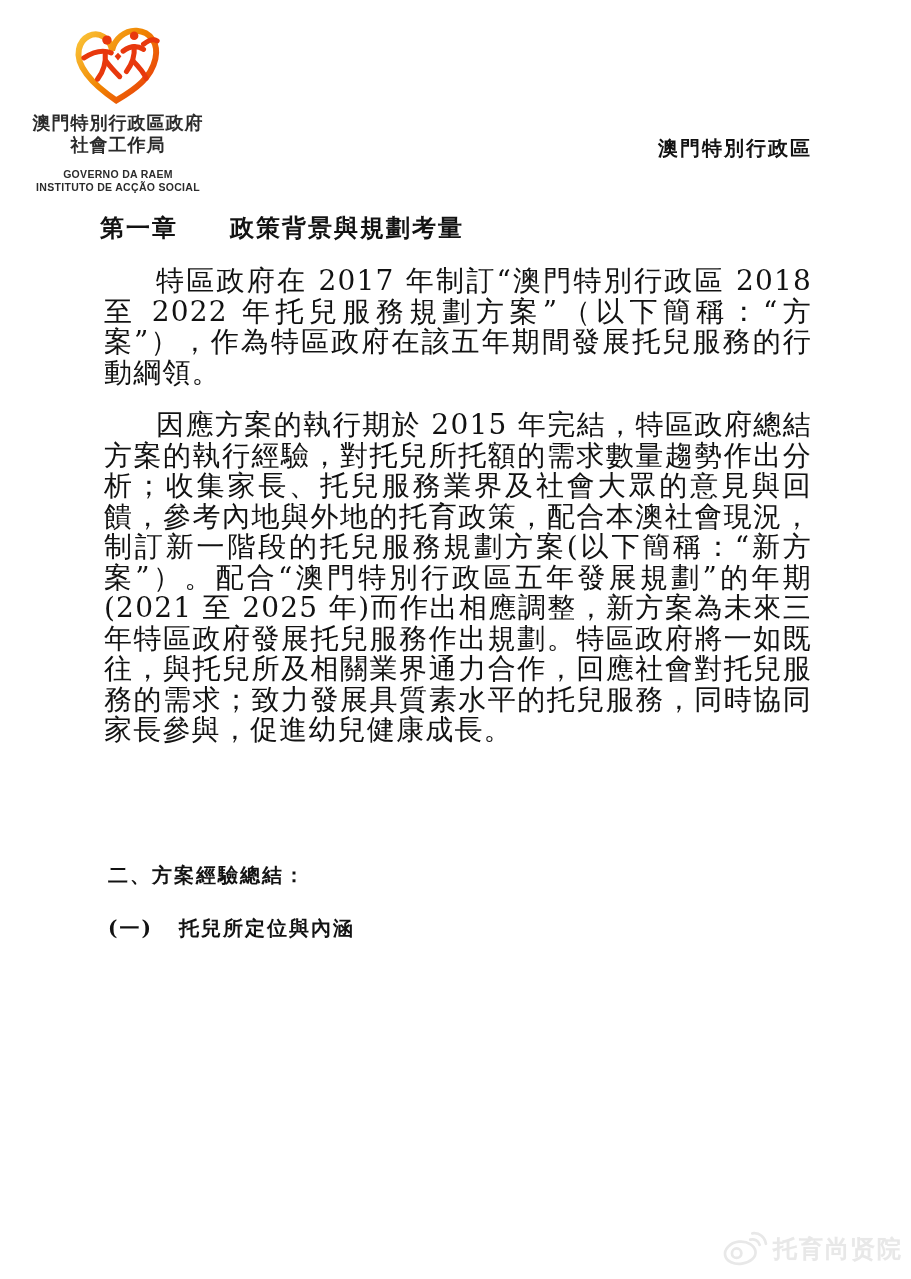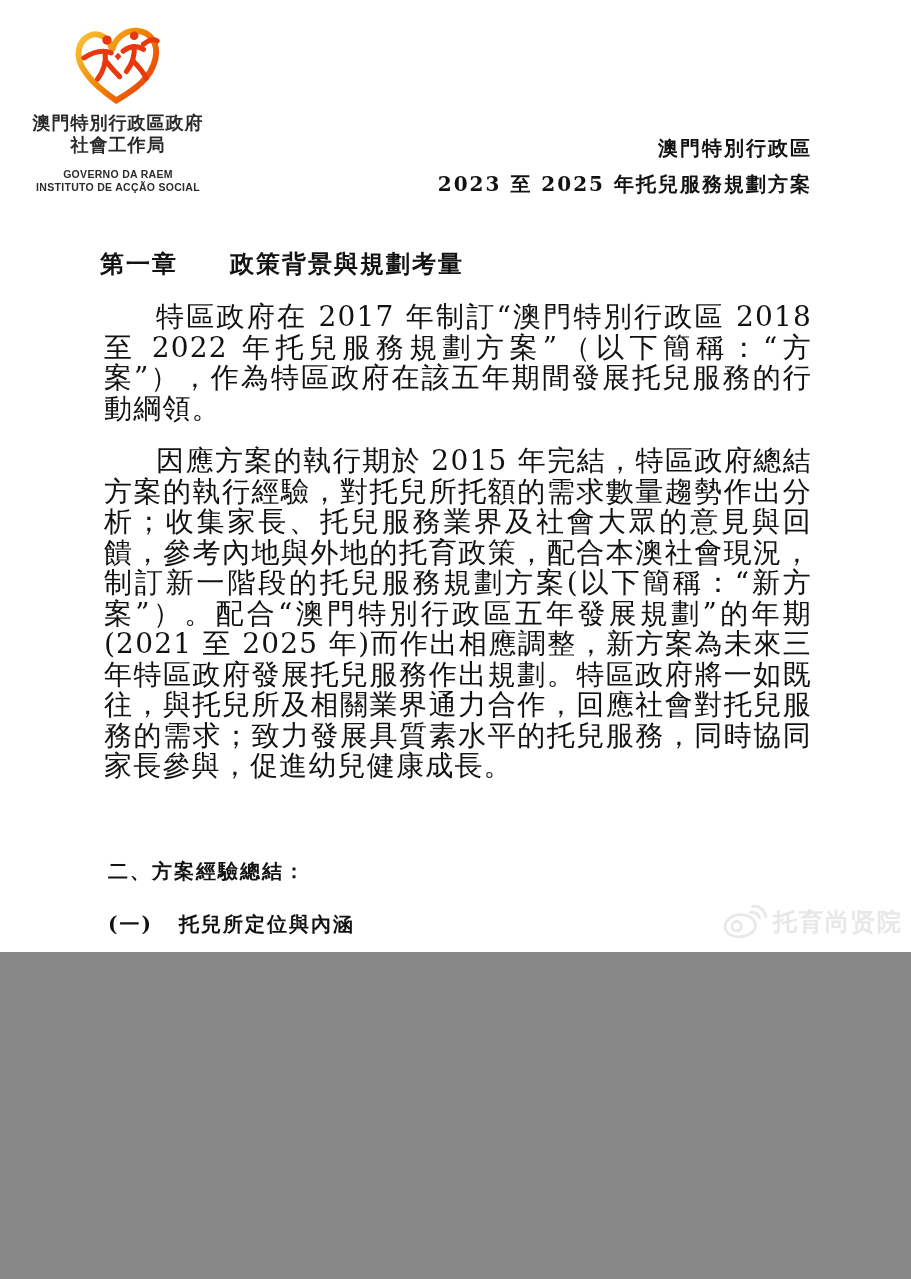--- a/index.html
+++ b/index.html
@@ -1,33 +1,33 @@
 <!DOCTYPE html>
 <html lang="zh-Hant"><head>
 <meta charset="utf-8">
 <style>
   html,body { margin:0; padding:0; background:#888; }
   .page {
-    position:relative; width:911px; height:952px; margin:0 auto;
+    position:relative; width:911px; height:1279px; margin:0 auto;
     background:#ffffff; color:#121212; overflow:hidden;
     font-family:"DejaVu Serif", serif;
   }
   
   .logo-block { position:absolute; top:18px; left:26px; width:184px; text-align:center; }
   .logo-svg { width:102px; height:90px; display:block; margin:0 auto 4px; }
   .org-cn { font-family:"Liberation Sans", sans-serif; font-weight:700; font-size:18px; line-height:22px; letter-spacing:1px; color:#2b2b2b; }
   .org-pt { font-family:"Liberation Sans", sans-serif; font-weight:700; font-size:10.5px; line-height:13px; letter-spacing:0.3px; color:#2b2b2b; }
   .org-pt.first { margin-top:12px; }
   
   .content { padding:126px 95px 0 100px; }
   .doc-title { margin:4px; text-align:right; font-weight:700; font-size:20px; line-height:36px; letter-spacing:2px; }
   .doc-title span { display:block; }
   .chapter { margin:46px 0 0; font-weight:700; font-size:24px; letter-spacing:2px; }
   .sec-heading { margin:50px 0 0 8px; font-weight:700; font-size:20px; letter-spacing:2px; }
-  .sec-heading.sec2 { margin-top:76px; }
+  .sec-heading.sec2 { margin-top:116px; }
   .body-p { margin:22px 4px 0; font-size:28px; line-height:30.5px; text-align:justify; text-indent:52px; letter-spacing:1.2px; }
   .subsec-heading { margin:26px 0 0 8px; font-weight:700; font-size:20px; letter-spacing:2px; display:flex; gap:26px; }
   
   .watermark {
     position:absolute; right:8px; bottom:12px;
     display:flex; align-items:center; gap:5px;
     color:#e8e8e8; font-family:"Liberation Sans", sans-serif;
     font-weight:700; font-size:24px; letter-spacing:2px;
     text-shadow:0 0 1px #f4f4f4;
   }
@@ -63,21 +63,20 @@
     </svg>
     <div class="org-cn">澳門特別行政區政府</div>
     <div class="org-cn">社會工作局</div>
     <div class="org-pt first">GOVERNO DA RAEM</div>
     <div class="org-pt">INSTITUTO DE ACÇÃO SOCIAL</div>
   </header>
 
   <main class="content">
     <h1 class="doc-title">
       <span>澳門特別行政區</span>
-      <span>2023 至 2025 年托兒服務規劃方案</span>
     </h1>
 
     <h2 class="chapter">第一章　　政策背景與規劃考量</h2>
 
     <p class="body-p">特區政府在 2017 年制訂“澳門特別行政區 2018 至 2022 年托兒服務規劃方案”（以下簡稱：“方案”），作為特區政府在該五年期間發展托兒服務的行動綱領。</p>
     <p class="body-p">因應方案的執行期於 2015 年完結，特區政府總結方案的執行經驗，對托兒所托額的需求數量趨勢作出分析；收集家長、托兒服務業界及社會大眾的意見與回饋，參考內地與外地的托育政策，配合本澳社會現況，制訂新一階段的托兒服務規劃方案(以下簡稱：“新方案”）。配合“澳門特別行政區五年發展規劃”的年期(2021 至 2025 年)而作出相應調整，新方案為未來三年特區政府發展托兒服務作出規劃。特區政府將一如既往，與托兒所及相關業界通力合作，回應社會對托兒服務的需求；致力發展具質素水平的托兒服務，同時協同家長參與，促進幼兒健康成長。</p>
 
     <h3 class="sec-heading sec2">二、方案經驗總結：</h3>
 
     <h4 class="subsec-heading">

